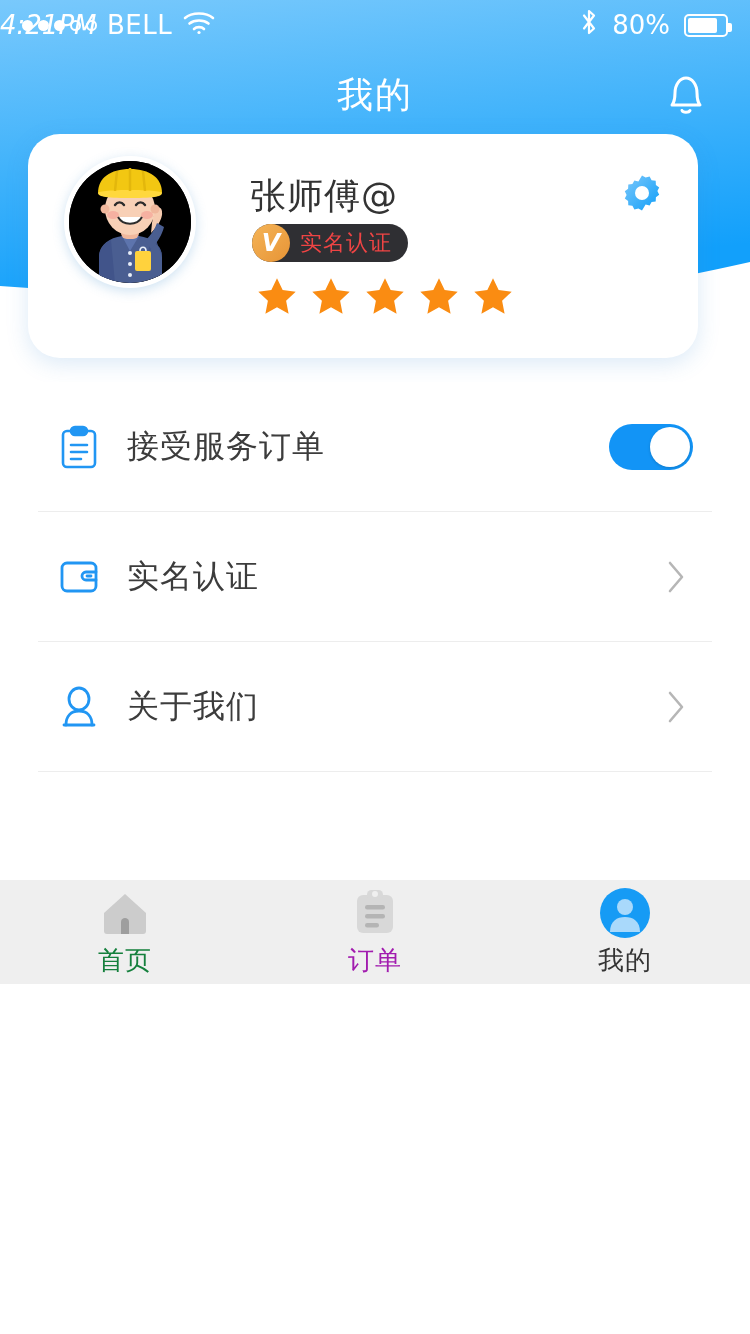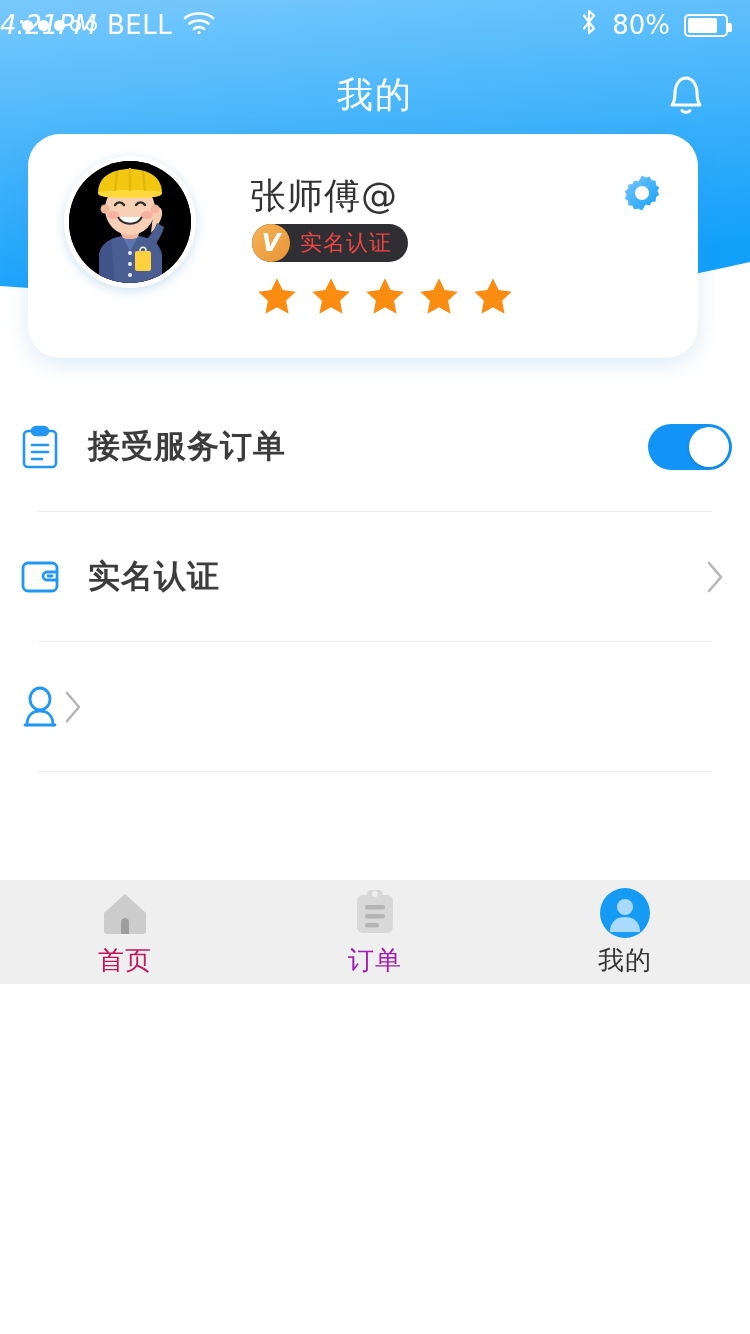--- a/index.html
+++ b/index.html
@@ -102,23 +102,22 @@
   .star { width: 46px; height: 46px; }
 
   .gear { position: absolute; right: 32px; top: 38px; width: 48px; height: 48px; }
 
   
   .menu { position: absolute; left: 0; top: 382px; width: 750px; }
   .menu-row {
     position: relative;
     height: 130px;
     display: flex; align-items: center;
-    padding: 0 18px;
+    padding: 0 57px;
     background: #ffffff;
-    font-weight: bold;
   }
   .menu-row .sep {
     position: absolute; left: 38px; right: 38px; bottom: 0;
     height: 1px; background: #ededed;
   }
   .row-icon { width: 44px; height: 44px; flex: none; display: flex; align-items: center; justify-content: center; }
   .row-label { margin-left: 26px; font-size: 32px; color: #3c3c3c; letter-spacing: 1px; flex: 1; }
   .chevron { width: 22px; height: 36px; flex: none; margin-right: 6px; }
   .toggle {
     width: 84px; height: 46px; border-radius: 23px; background: #1294f6;
@@ -138,21 +137,21 @@
     display: flex; align-items: center;
   }
   .tab {
     flex: 1; height: 104px;
     display: flex; flex-direction: column; align-items: center; justify-content: center;
     gap: 4px;
   }
   .tab-icon { width: 52px; height: 52px; display: flex; align-items: center; justify-content: center; }
   .tab-label { font-size: 26px; color: #a21caf; letter-spacing: 1px; }
   .tab.active .tab-label { color: #333333; }
-  .tab-home .tab-label { color: #be185d; }
+  .tab-home .tab-label { color: #15803d; }
 
   
   .watermark {
     position: absolute; right: 8px; bottom: 4px;
     width: 320px; height: 92px;
     opacity: .92; pointer-events: none;
   }
 </style>
 </head>
 <body>
@@ -347,20 +346,21 @@
     </div>
 
     <div class="menu-row">
       <span class="row-icon">
         <svg width="40" height="44" viewBox="0 0 40 44" fill="none" stroke="#2196f3" stroke-width="2.8" stroke-linecap="round" stroke-linejoin="round">
           <ellipse cx="20" cy="14" rx="10" ry="11"></ellipse>
           <path d="M7 40 C7 31 12 26 20 26 C28 26 33 31 33 40"></path>
           <path d="M5 40 H35"></path>
         </svg>
       </span>
+      <span class="row-label">关于我们</span>
       <span class="chevron">
         <svg width="22" height="36" viewBox="0 0 22 36" fill="none" stroke="#b6b6b6" stroke-width="2.6" stroke-linecap="round" stroke-linejoin="round">
             <path d="M5 4 L17 18 L5 32"></path>
           </svg>
       </span>
       <span class="sep"></span>
     </div>
 
   </div>
 

